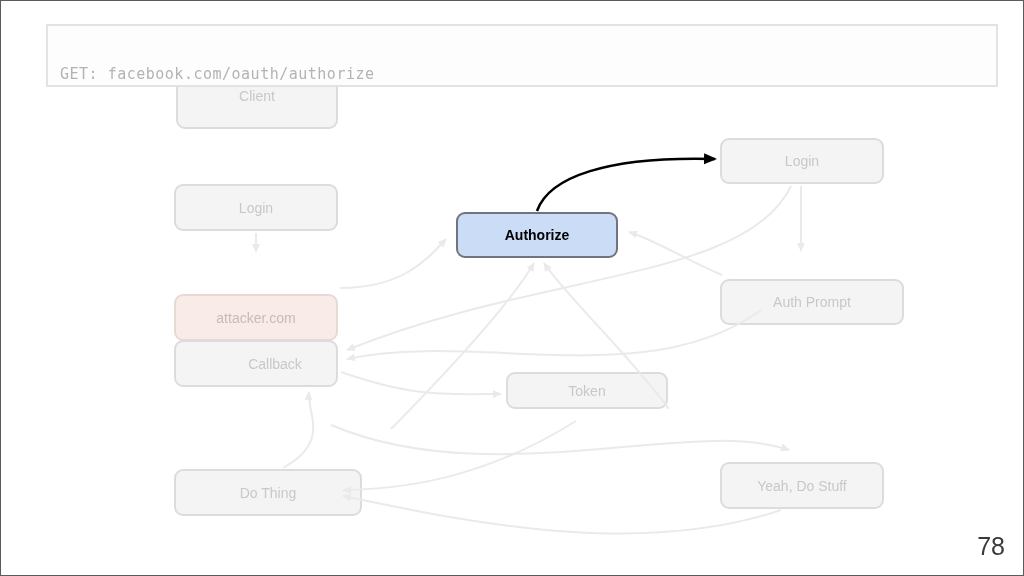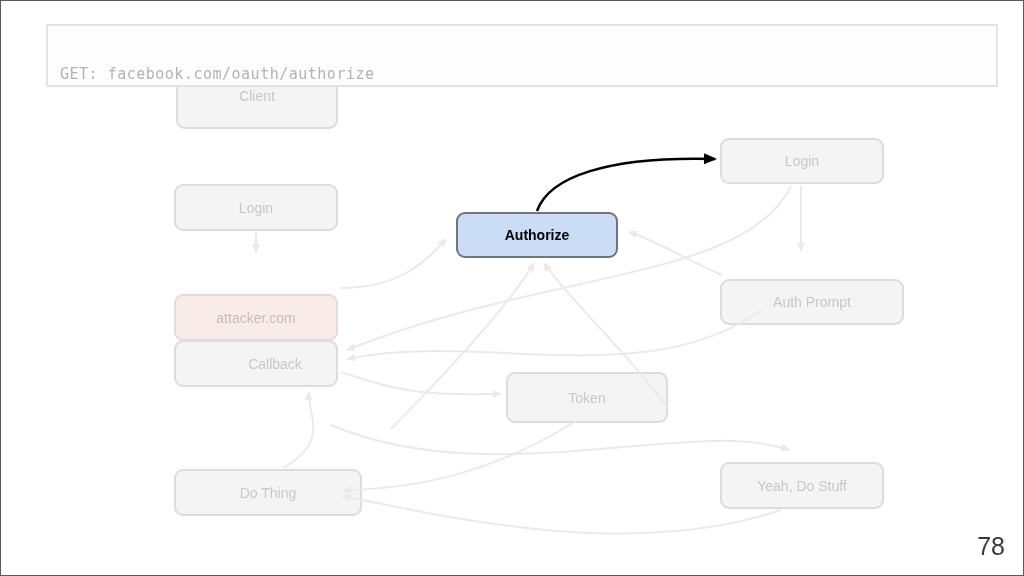--- a/index.html
+++ b/index.html
@@ -37,21 +37,21 @@
     font-weight:bold;
     z-index:2;
   }
   .n-client       {left:175px; top:62px;  width:162px; height:66px;}
   .n-auth-server  {left:453px; top:74px;  width:244px; height:54px;}
   .n-login-client {left:173px; top:183px; width:164px; height:47px;}
   .n-attacker     {left:173px; top:261px; width:164px; height:47px;margin-top:32px;}
   .n-callback     {left:173px; top:339px; width:164px; height:47px;padding-left:38px;}
   .n-do-thing     {left:173px; top:468px; width:188px; height:47px;}
   .n-authorize    {left:455px; top:211px; width:162px; height:46px;}
-  .n-token        {left:505px; top:371px; width:162px; height:51px;}
+  .n-token        {left:505px; top:371px; width:162px; height:37px;}
   .n-login-server {left:719px; top:137px; width:164px; height:46px;}
   .n-auth-prompt  {left:719px; top:278px; width:184px; height:46px;}
   .n-yeah         {left:719px; top:461px; width:164px; height:47px;}
 
   
   .arrows{position:absolute;left:0;top:0;width:1024px;height:576px;z-index:3;pointer-events:none;}
   .ghost-path{fill:none;stroke:var(--ghost-arrow);stroke-width:2;}
   .black-path{fill:none;stroke:var(--active-arrow);stroke-width:2.6;}
   .ghost-head{fill:var(--ghost-arrow);}
   .black-head{fill:var(--active-arrow);}

